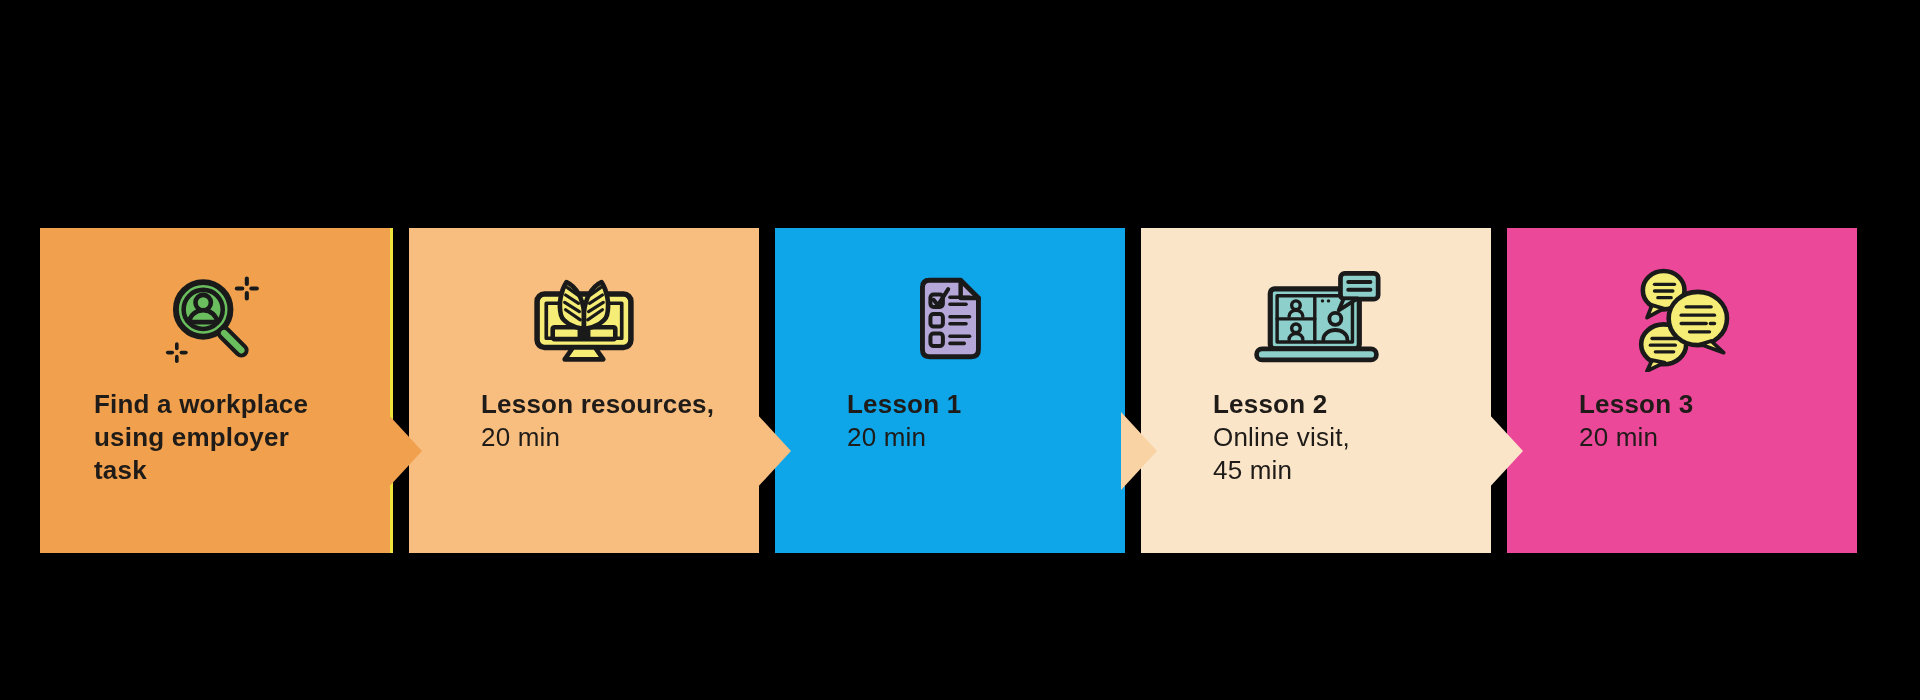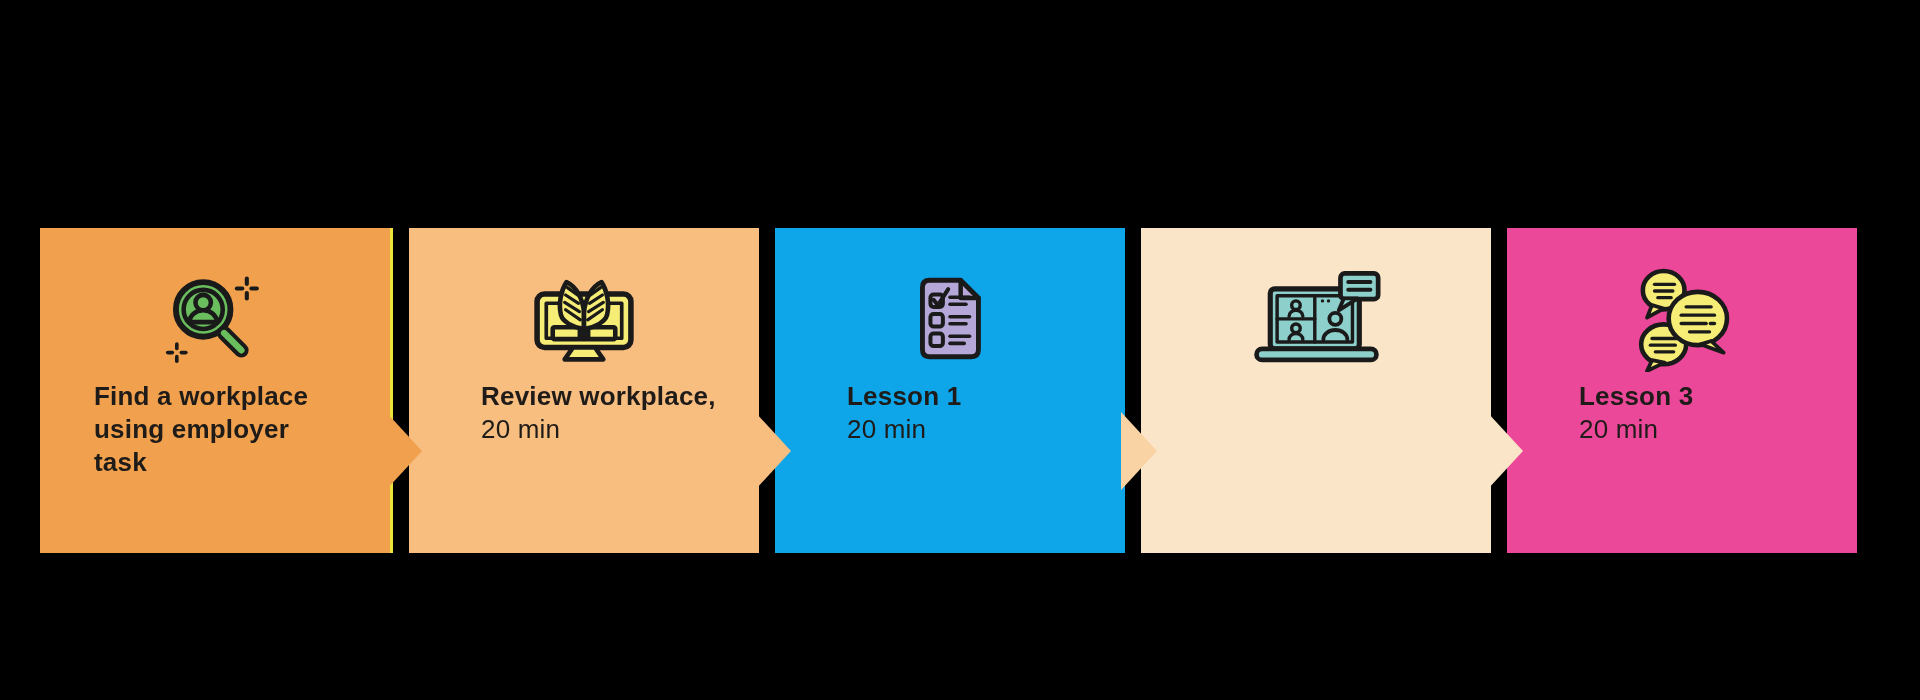--- a/index.html
+++ b/index.html
@@ -15,21 +15,21 @@
     width:1817px; height:325px;
     display:flex; gap:16px;
   }
   .card { flex:1; position:relative; }
   .card.first-card { border-right:3px solid #EDE33B; }
   .icon-wrap {
     margin-top:42px; height:96px;
     display:flex; align-items:center; justify-content:center;
   }
   .text-block {
-    margin-top:14px; padding-right:10px;
+    margin-top:22px; padding-right:10px;
     color: var(--text, #1E1B18);
     font-size:26px; line-height:33px; letter-spacing:0.2px;
   }
   .pad-sm { padding-left:54px; }
   .pad-lg { padding-left:72px; }
   .bold-line { font-weight:700; }
   .arrow {
     position:absolute; right:-32px; top:184px;
     width:36px; height:78px;
     clip-path: polygon(0 0, 100% 50%, 0 100%);
@@ -100,21 +100,21 @@
             <line x1="83" y1="17" x2="72" y2="25"></line>
             <line x1="85" y1="25" x2="71" y2="34"></line>
             <line x1="86" y1="33" x2="70" y2="43"></line>
             <line x1="85" y1="41" x2="69" y2="52"></line>
           </g>
           <rect x="58" y="62.5" width="14" height="10" class="f-ink"></rect>
         </g>
       </svg>
     </div>
     <div class="text-block pad-lg">
-      <div class="bold-line">Review workplace,</div>
+      <div class="bold-line">Lesson resources,</div>
       <div>20 min</div>
     </div>
     <div class="arrow" style="background-color: rgb(248, 190, 128);"></div>
   </div>
 
   <div class="card" style="background-color: #0ea5e9;">
     <div class="icon-wrap">
       <svg viewBox="0 0 90 100" width="80" height="89">
         <g class="ink">
           <path d="M22 7 H57 L77 27 V85 Q77 93 69 93 H22 Q14 93 14 85 V15 Q14 7 22 7 Z" class="f-purple" stroke-width="5.5"></path>
@@ -162,20 +162,25 @@
           <circle cx="87" cy="36" r="2" class="f-ink"></circle>
           <circle cx="94" cy="36" r="2" class="f-ink"></circle>
           <rect x="108" y="4" width="44" height="30" rx="5" class="f-teal" stroke-width="5.5"></rect>
           <line x1="117" y1="14" x2="143" y2="14" stroke-width="4.5"></line>
           <line x1="117" y1="23" x2="143" y2="23" stroke-width="4.5"></line>
           <path d="M112 33 L106 47 L128 33 Z" class="f-teal" stroke-width="4.5"></path>
           <rect x="10" y="92" width="140" height="13" rx="6.5" class="f-teal" stroke-width="5.5"></rect>
         </g>
       </svg>
     </div>
+    <div class="text-block pad-lg">
+      <div class="bold-line">Lesson 2</div>
+      <div>Online visit,</div>
+      <div>45 min</div>
+    </div>
     <div class="arrow" style="background-color: rgb(251, 229, 201);"></div>
   </div>
 
   <div class="card" style="background-color: #ec4899;">
     <div class="icon-wrap">
       <svg viewBox="0 0 120 128" width="100" height="107">
         <g class="ink">
           <ellipse cx="38" cy="30" rx="25" ry="23" class="f-yellow" stroke-width="5.5"></ellipse>
           <path d="M24 48 L18 63 L38 52 Z" class="f-yellow" stroke-width="4.5"></path>
           <g stroke-width="4">

